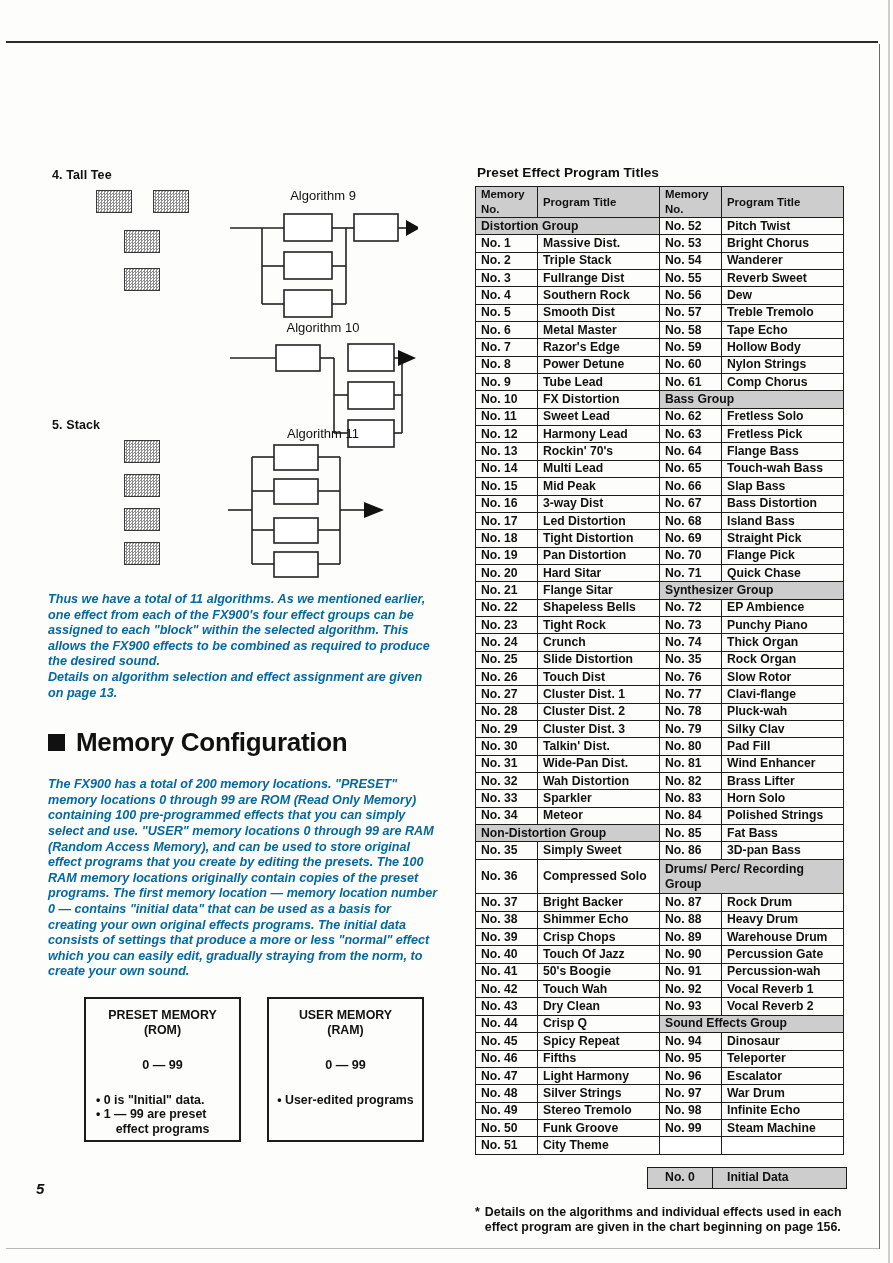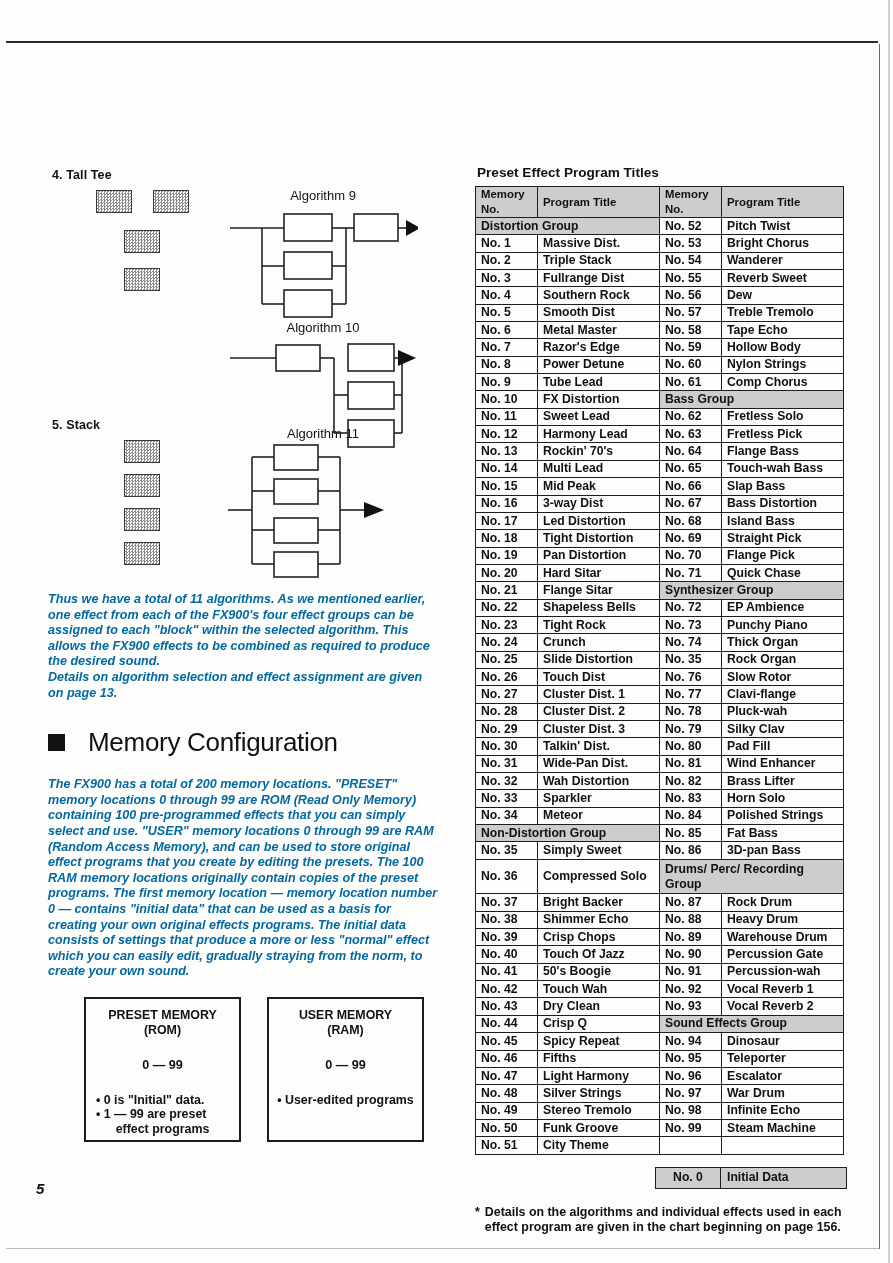--- a/index.html
+++ b/index.html
@@ -42,21 +42,21 @@
   
   .body-text{
     font-size:12.6px;line-height:15.6px;letter-spacing:0px;
     font-weight:600;color:#0369a1;font-style:italic;
   }
   .body-text p{margin:0;}
 
   
   .sec-head{display:flex;align-items:center;gap:11px;margin:26px 0 19px 0;}
   .sec-sq{width:17px;height:17px;background:#111;flex:0 0 auto;}
-  .sec-title{font-size:26px;font-weight:normal;letter-spacing:-0.3px;margin-left:12px;}
+  .sec-title{font-size:26px;font-weight:bold;letter-spacing:-0.3px;}
 
   
   .mem-row{display:flex;gap:26px;margin-top:17px;}
   .mem-box{
     border:2px solid #1c1c1c;width:157px;height:145px;
     display:flex;flex-direction:column;align-items:center;
     font-size:12.4px;font-weight:600;padding-top:9px;box-sizing:border-box;
   }
   .mem-box .t1{line-height:15px;}
   .mem-box .rng{margin-top:20px;font-size:12.6px;}
@@ -96,21 +96,21 @@
 
   .init-wrap{display:flex;justify-content:flex-end;margin-top:12px;}
   table.initrow{
     border-collapse:collapse;font-size:12.2px;font-weight:bold;table-layout:fixed;
   }
   table.initrow td{
     border:1px solid #1d1d1d;height:18px;line-height:17px;
     background:repeating-conic-gradient(#9a9a9a 0% 25%, #ffffff 0% 50%) 0 0/2px 2px;
   }
   td.i-mem{width:62px;text-align:center;}
-  td.i-ttl{width:118px;text-align:left;padding-left:6px;}
+  td.i-ttl{width:118px;text-align:left;padding-left:14px;}
 
   .foot{
     margin-top:16px;font-size:12.4px;line-height:15.4px;font-weight:600;
     display:flex;gap:5px;
   }
   .foot .star{flex:0 0 auto;}
   .foot .ftxt{flex:1 1 auto;}
 </style>
 </head>
 <body>

